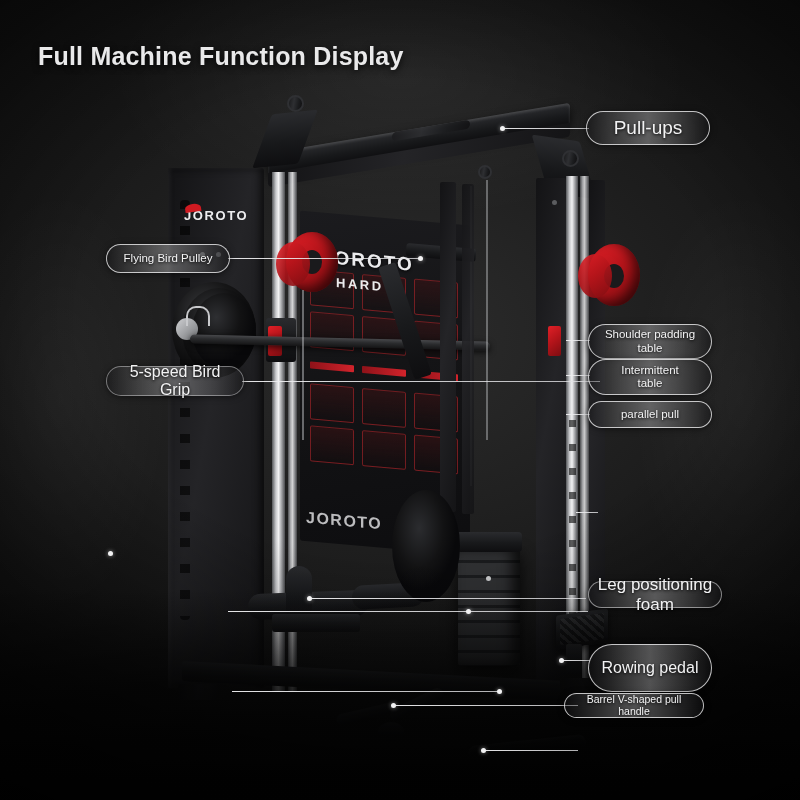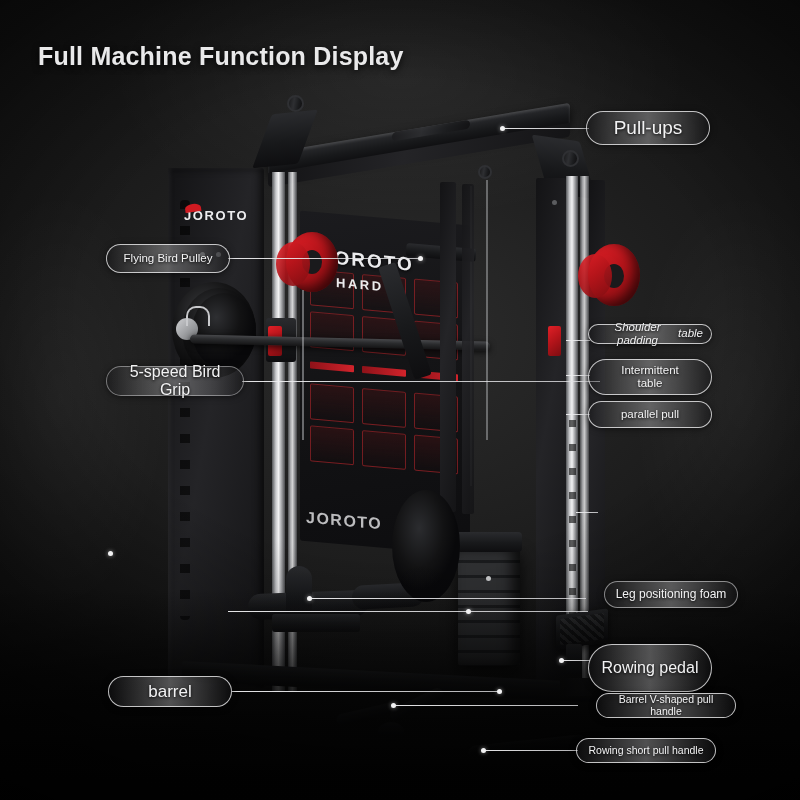--- a/index.html
+++ b/index.html
@@ -276,58 +276,52 @@
   <div class="line" style="left:228px;top:611px;width:360px;"></div>
   <div class="dot" style="left:466px;top:609px;"></div>
 
   <div class="line" style="left:232px;top:691px;width:268px;"></div>
   <div class="dot" style="left:497px;top:689px;"></div>
 
   <div class="lbl" style="left:586px;top:111px;width:124px;height:34px;font-size:19px;">
     <span>Pull-ups</span>
   </div>
 
-  <div class="lbl" style="left:588px;top:324px;width:124px;height:20px;font-size:11.5px;flex-direction:row;font-style:italic;">
+  <div class="lbl" style="left:588px;top:324px;width:124px;height:35px;font-size:11.5px;flex-direction:column;">
     <span>Shoulder padding</span>
     <span>table</span>
   </div>
 
   <div class="lbl" style="left:588px;top:359px;width:124px;height:36px;font-size:11.5px;flex-direction:column;">
     <span>Intermittent</span>
     <span>table</span>
   </div>
 
   <div class="lbl" style="left:588px;top:401px;width:124px;height:27px;font-size:11.5px;">
     <span>parallel pull</span>
   </div>
 
 
-  <div class="lbl plain" style="left:604px;top:581px;width:134px;height:27px;font-size:12px;">
+  <div class="lbl plain" style="left:588px;top:581px;width:134px;height:27px;font-size:17px;">
     <span>Leg positioning foam</span>
   </div>
 
   <div class="lbl" style="left:588px;top:644px;width:124px;height:48px;font-size:16px;">
     <span>Rowing pedal</span>
   </div>
 
-  <div class="lbl" style="left:596px;top:693px;width:140px;height:25px;font-size:10.5px;">
+  <div class="lbl" style="left:564px;top:693px;width:140px;height:25px;font-size:10.5px;">
     <span>Barrel V-shaped pull handle</span>
   </div>
 
-  <div class="lbl" style="left:576px;top:738px;width:140px;height:25px;font-size:10.5px;">
-    <span>Rowing short pull handle</span>
-  </div>
 
   <div class="lbl" style="left:106px;top:244px;width:124px;height:29px;font-size:11.5px;">
     <span>Flying Bird Pulley</span>
   </div>
 
   <div class="lbl" style="left:106px;top:366px;width:138px;height:30px;font-size:16px;border-color:rgba(230,230,232,.45);">
     <span>5-speed Bird Grip</span>
   </div>
 
 
 
-  <div class="lbl" style="left:108px;top:676px;width:124px;height:31px;font-size:17px;">
-    <span>barrel</span>
-  </div>
 
 </div>
 
 </body></html>

